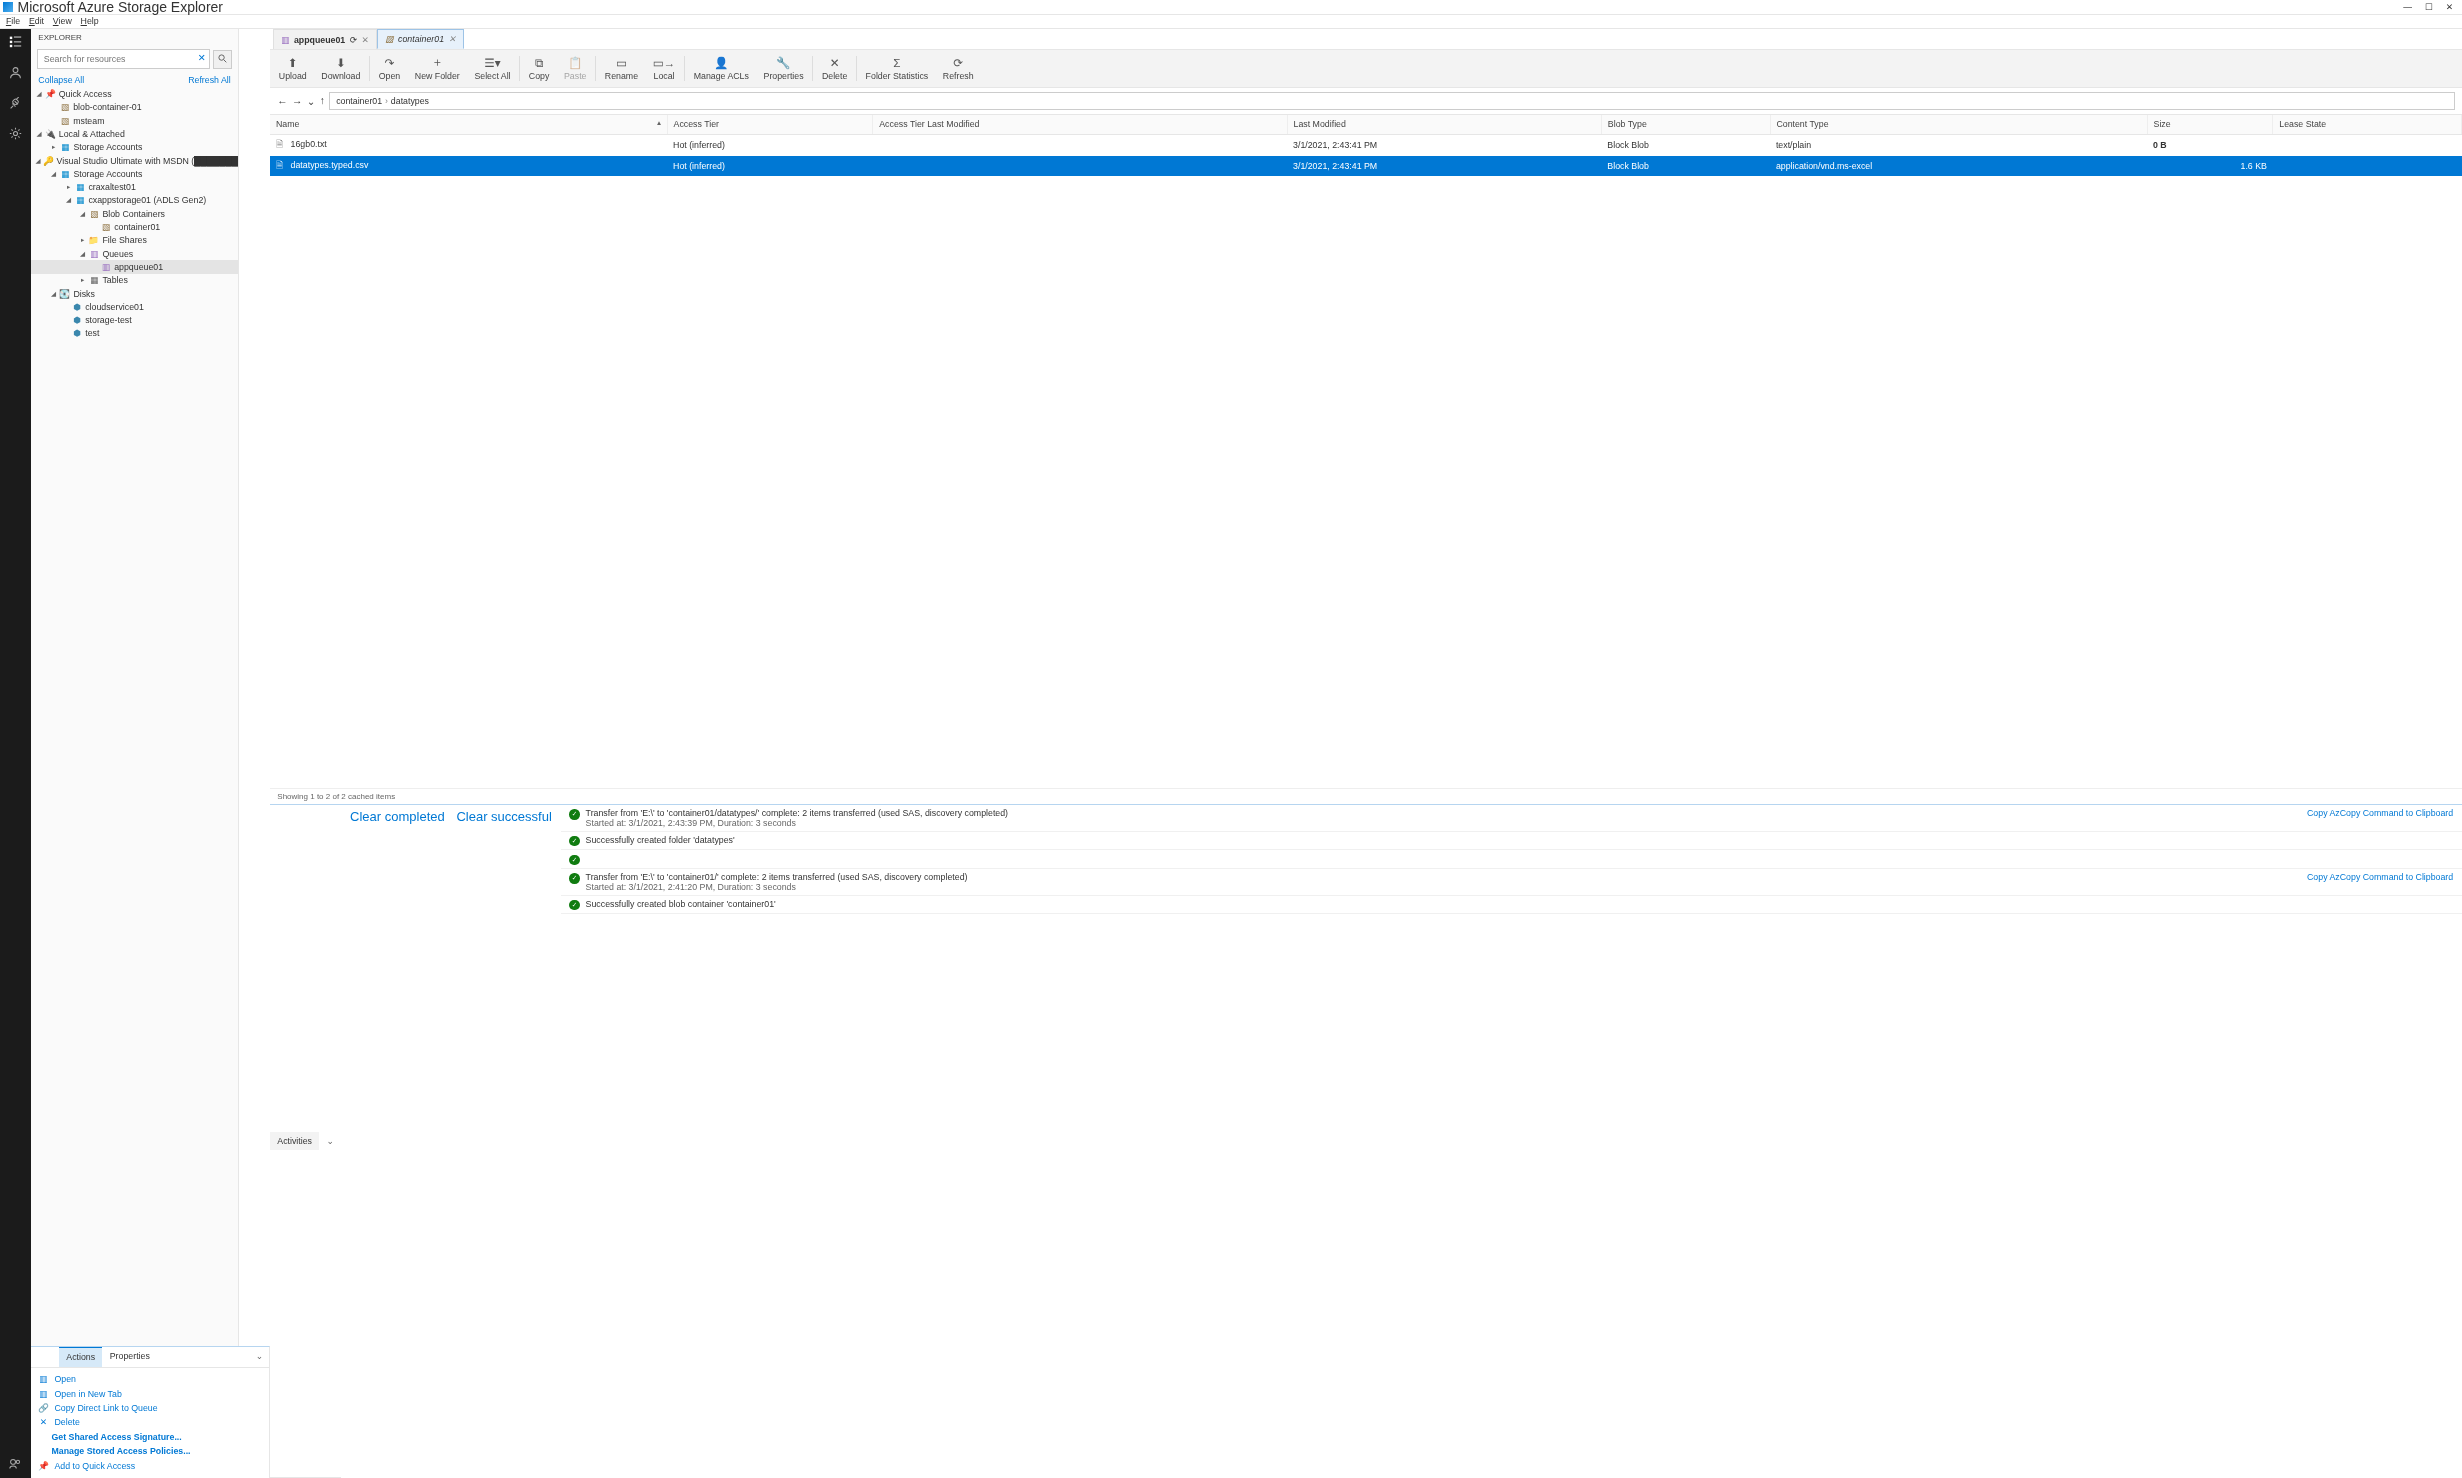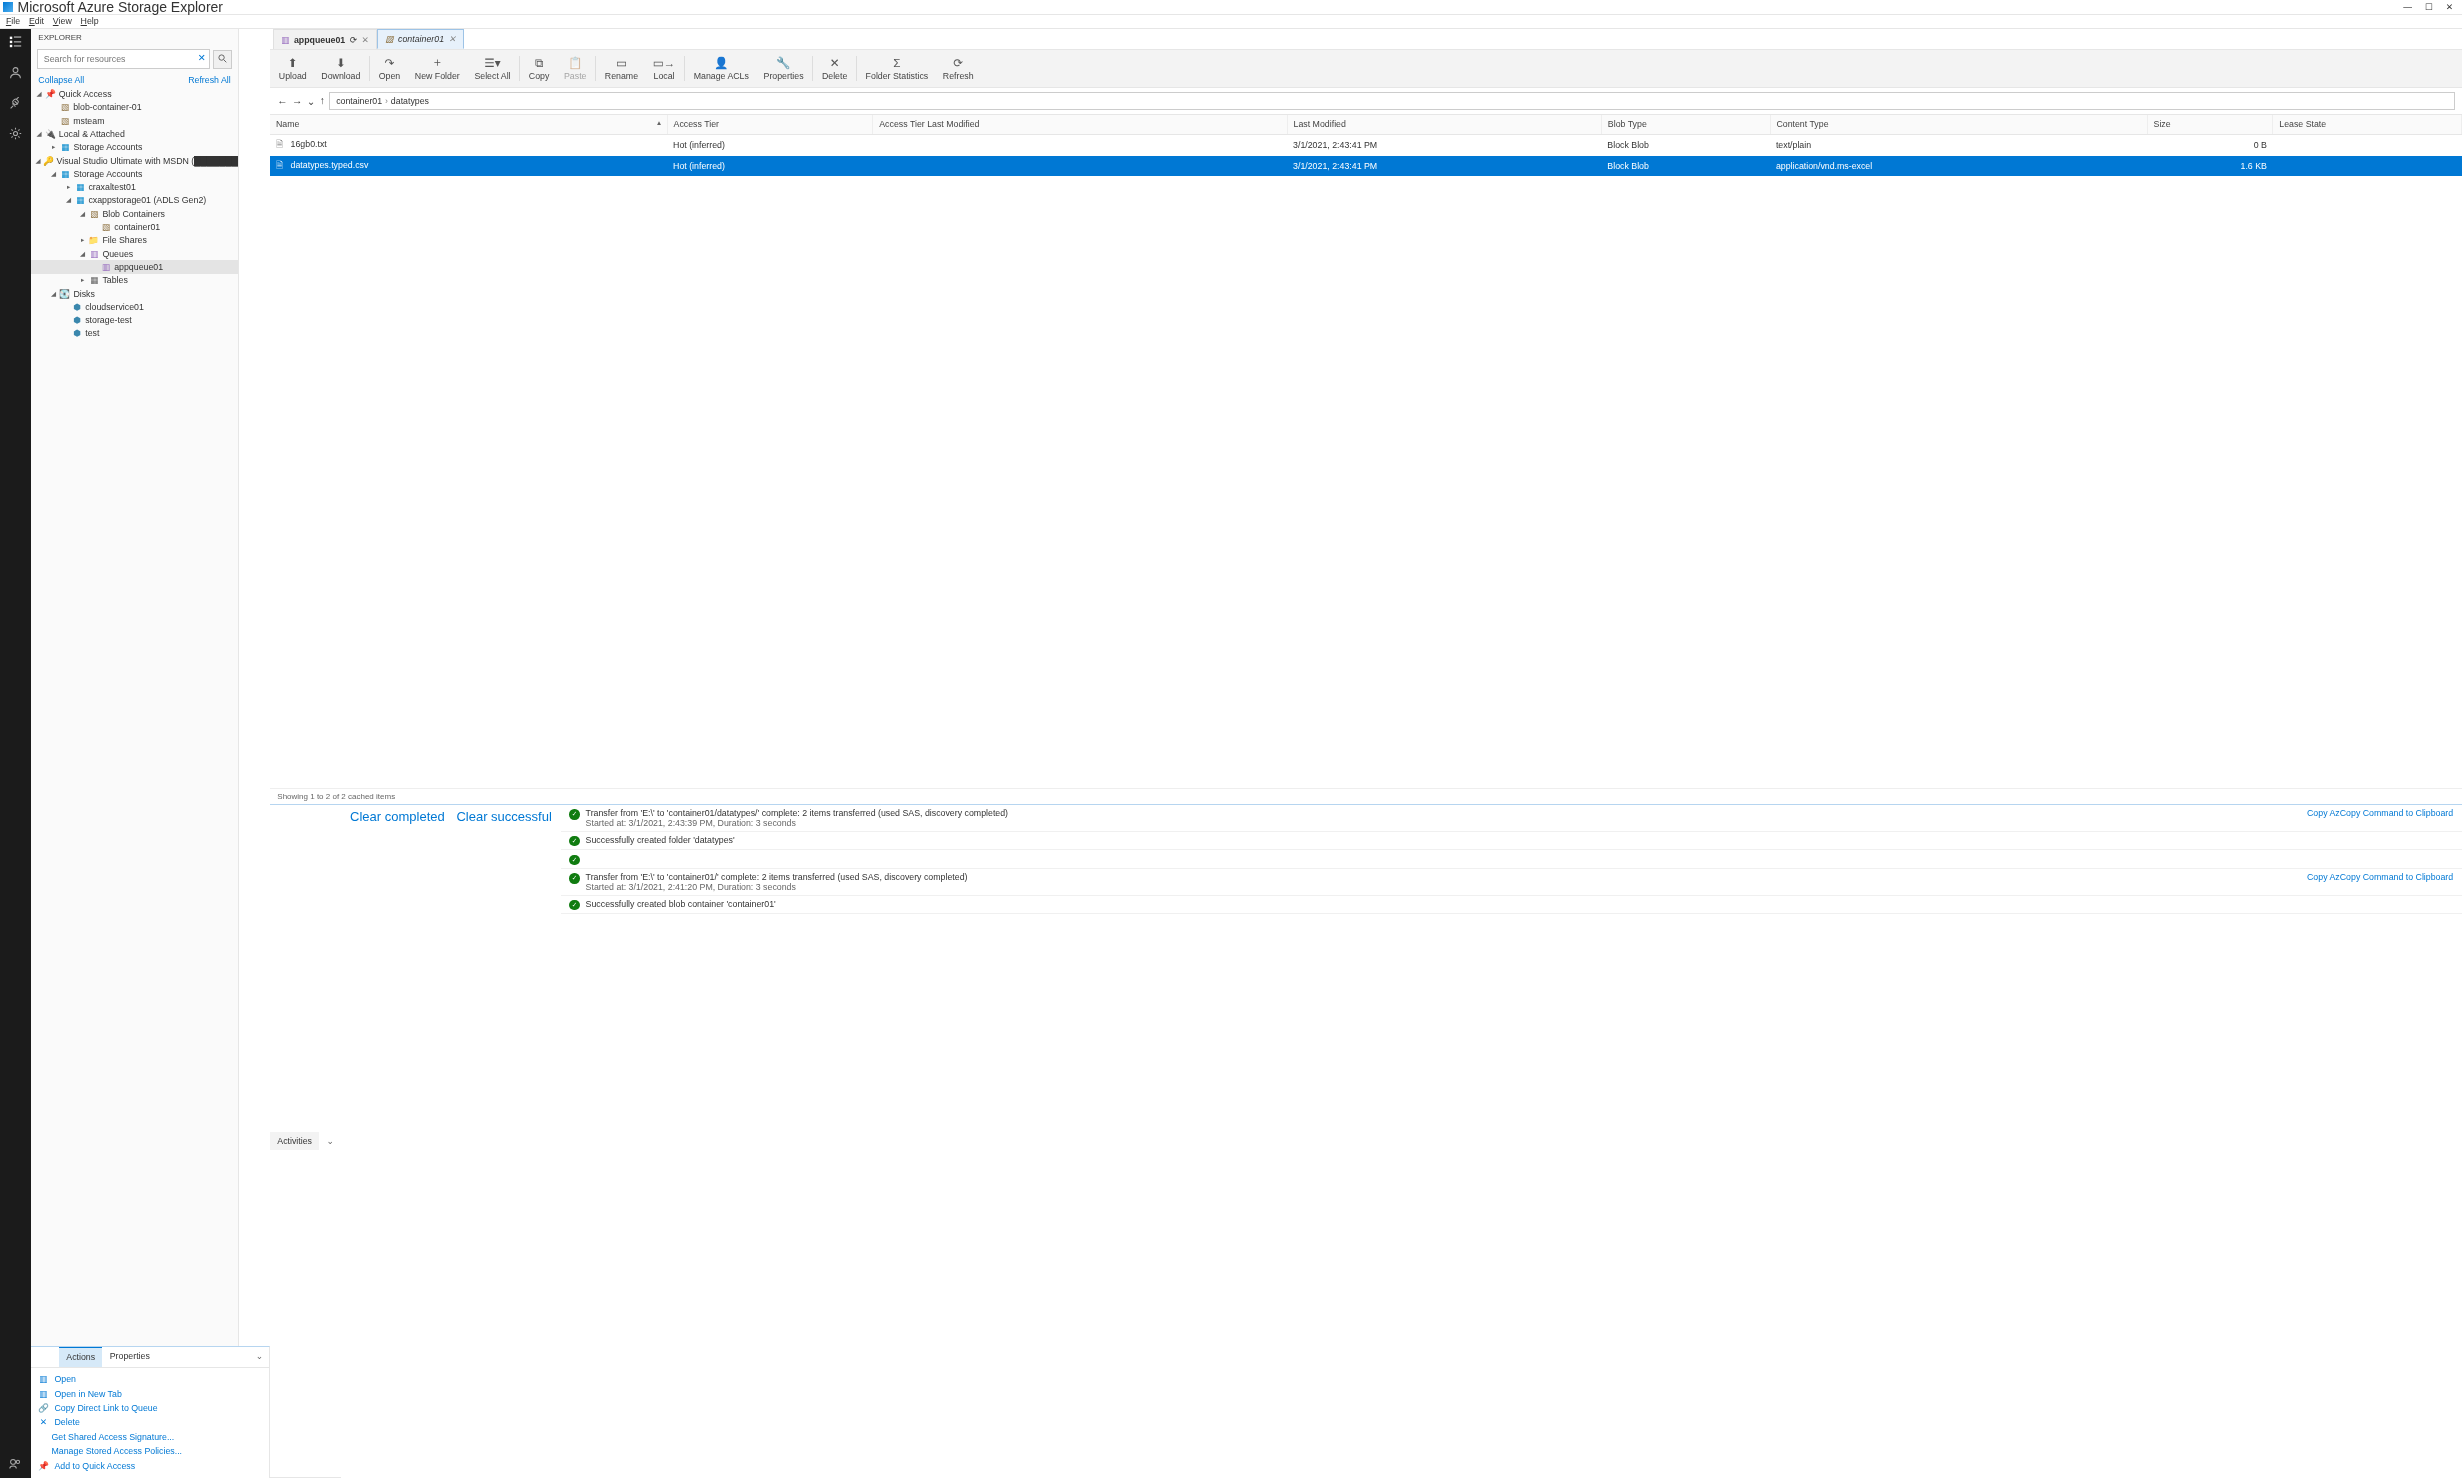--- a/index.html
+++ b/index.html
@@ -52,21 +52,21 @@
 .tree-item .disk-icon { color:#3a87ad; }
 .tree-item .tables-icon { color:#666; }
 .actions-panel { width: 239px; background:#fff; border-right:0.7px solid #e6e6e6; display:flex; flex-direction:column; }
 .actions-tabs { display:flex; border-bottom:0.7px solid #e6e6e6;padding-left:28px; }
 .actions-tabs .tab { padding:4.4px 7.3px; font-size:8.8px; cursor:pointer; }
 .actions-tabs .tab.active { background:#d6e9f8; border-top:1.5px solid #0078d4; }
 .actions-tabs .flex-spacer { flex:1; }
 .actions-tabs .chev { padding:4.4px 5.9px; color:#666; cursor:pointer;}
 .actions-list { padding:4.4px 0; }
 .actions-list .row { display:flex; align-items:center; gap:5.9px; padding:2.2px 7.3px; color:#0078d4; cursor:pointer;}
-.actions-list .row.plain { color:#0078d4; padding-left: 20.5px; }
+.actions-list .row.plain { color:#0078d4; padding-left: 20.5px; font-weight: bold; }
 .actions-list .row .act-icon { width:10.3px; text-align:center; color:#0078d4;}
 .actions-list .row .act-icon.delete { color:#0078d4;}
 
 
 .content { flex:1; display:flex; flex-direction:column; min-width:0;}
 
 
 .tabs-row { display:flex; background:#fff; border-bottom:0.7px solid #e6e6e6; padding-left:2.9px; }
 .tab-item { display:flex; align-items:center; gap:4.4px; padding:4.4px 7.3px; border:0.7px solid transparent; cursor:pointer; font-size:8.8px;}
 .tab-item .close-x { color:#888; font-size:8.8px; cursor:pointer;}
@@ -442,21 +442,21 @@
             </tr>
           </thead>
         <tbody id="file-body">
             <tr class="row">
               <td><span class="file-icon">🗎</span>16gb0.txt</td>
               <td>Hot (inferred)</td>
               <td></td>
               <td>3/1/2021, 2:43:41 PM</td>
               <td>Block Blob</td>
               <td>text/plain</td>
-              <td style="text-align:right;">0 B</td>
+              <td style="text-align:left;font-weight:bold;">0 B</td>
               <td></td>
             </tr>
             <tr class="row selected">
               <td><span class="file-icon">🗎</span>datatypes.typed.csv</td>
               <td>Hot (inferred)</td>
               <td></td>
               <td>3/1/2021, 2:43:41 PM</td>
               <td>Block Blob</td>
               <td>application/vnd.ms-excel</td>
               <td style="text-align:right;">1.6 KB</td>

